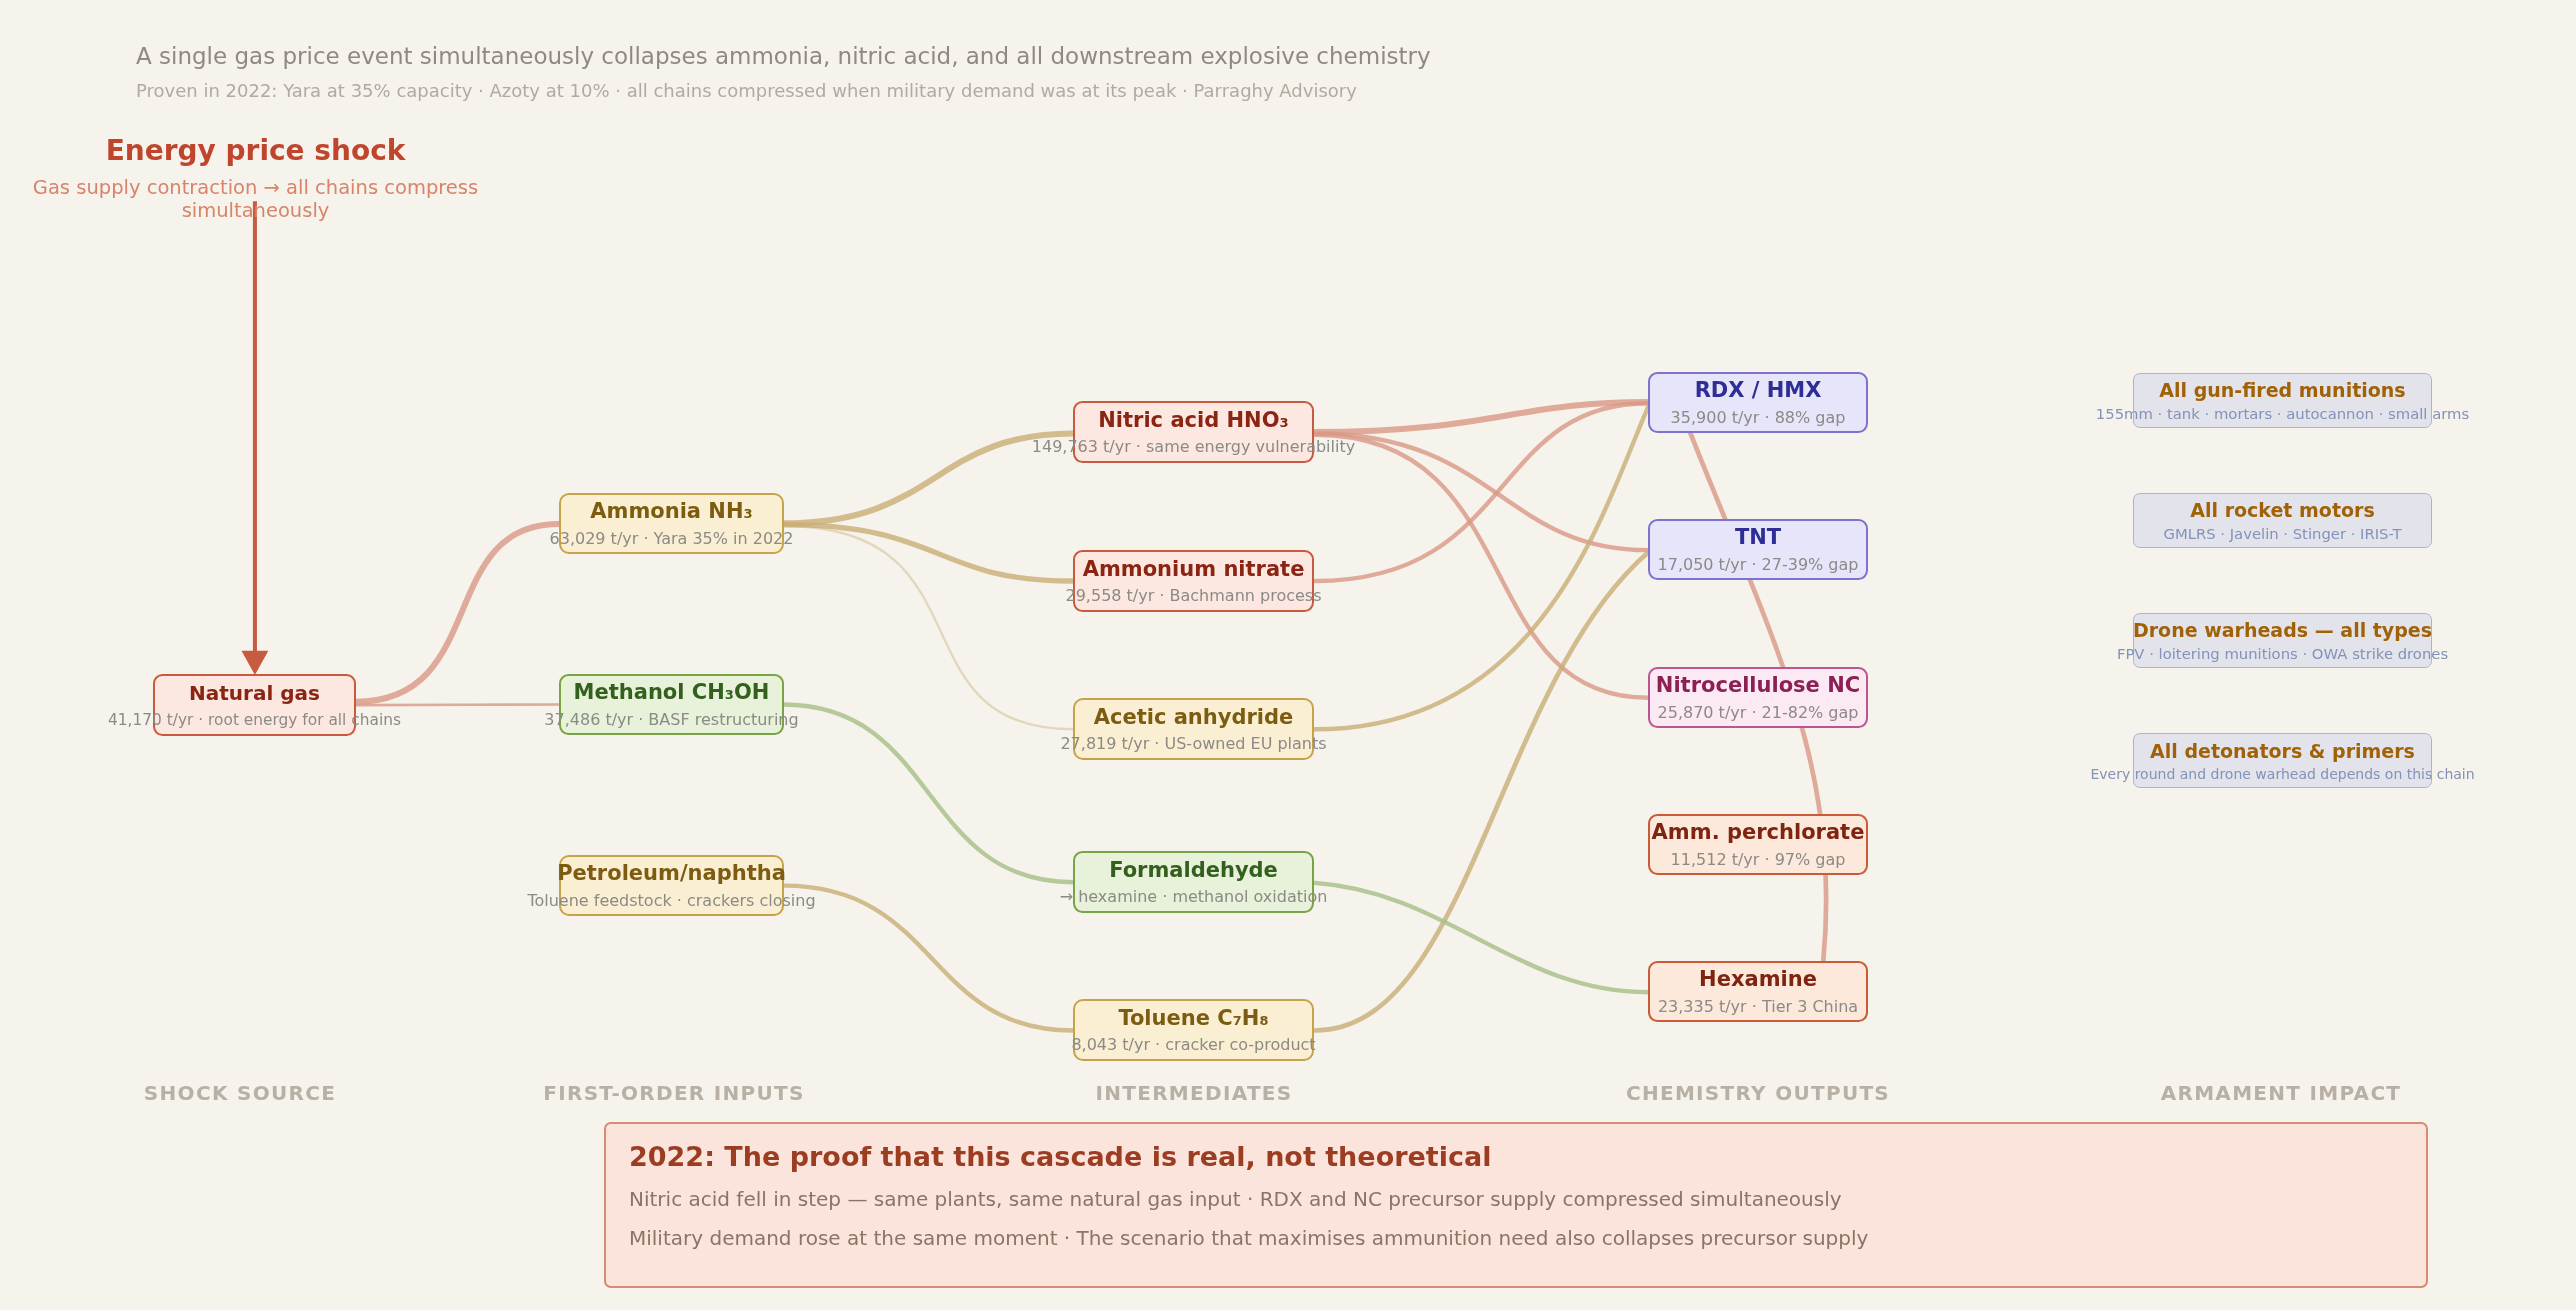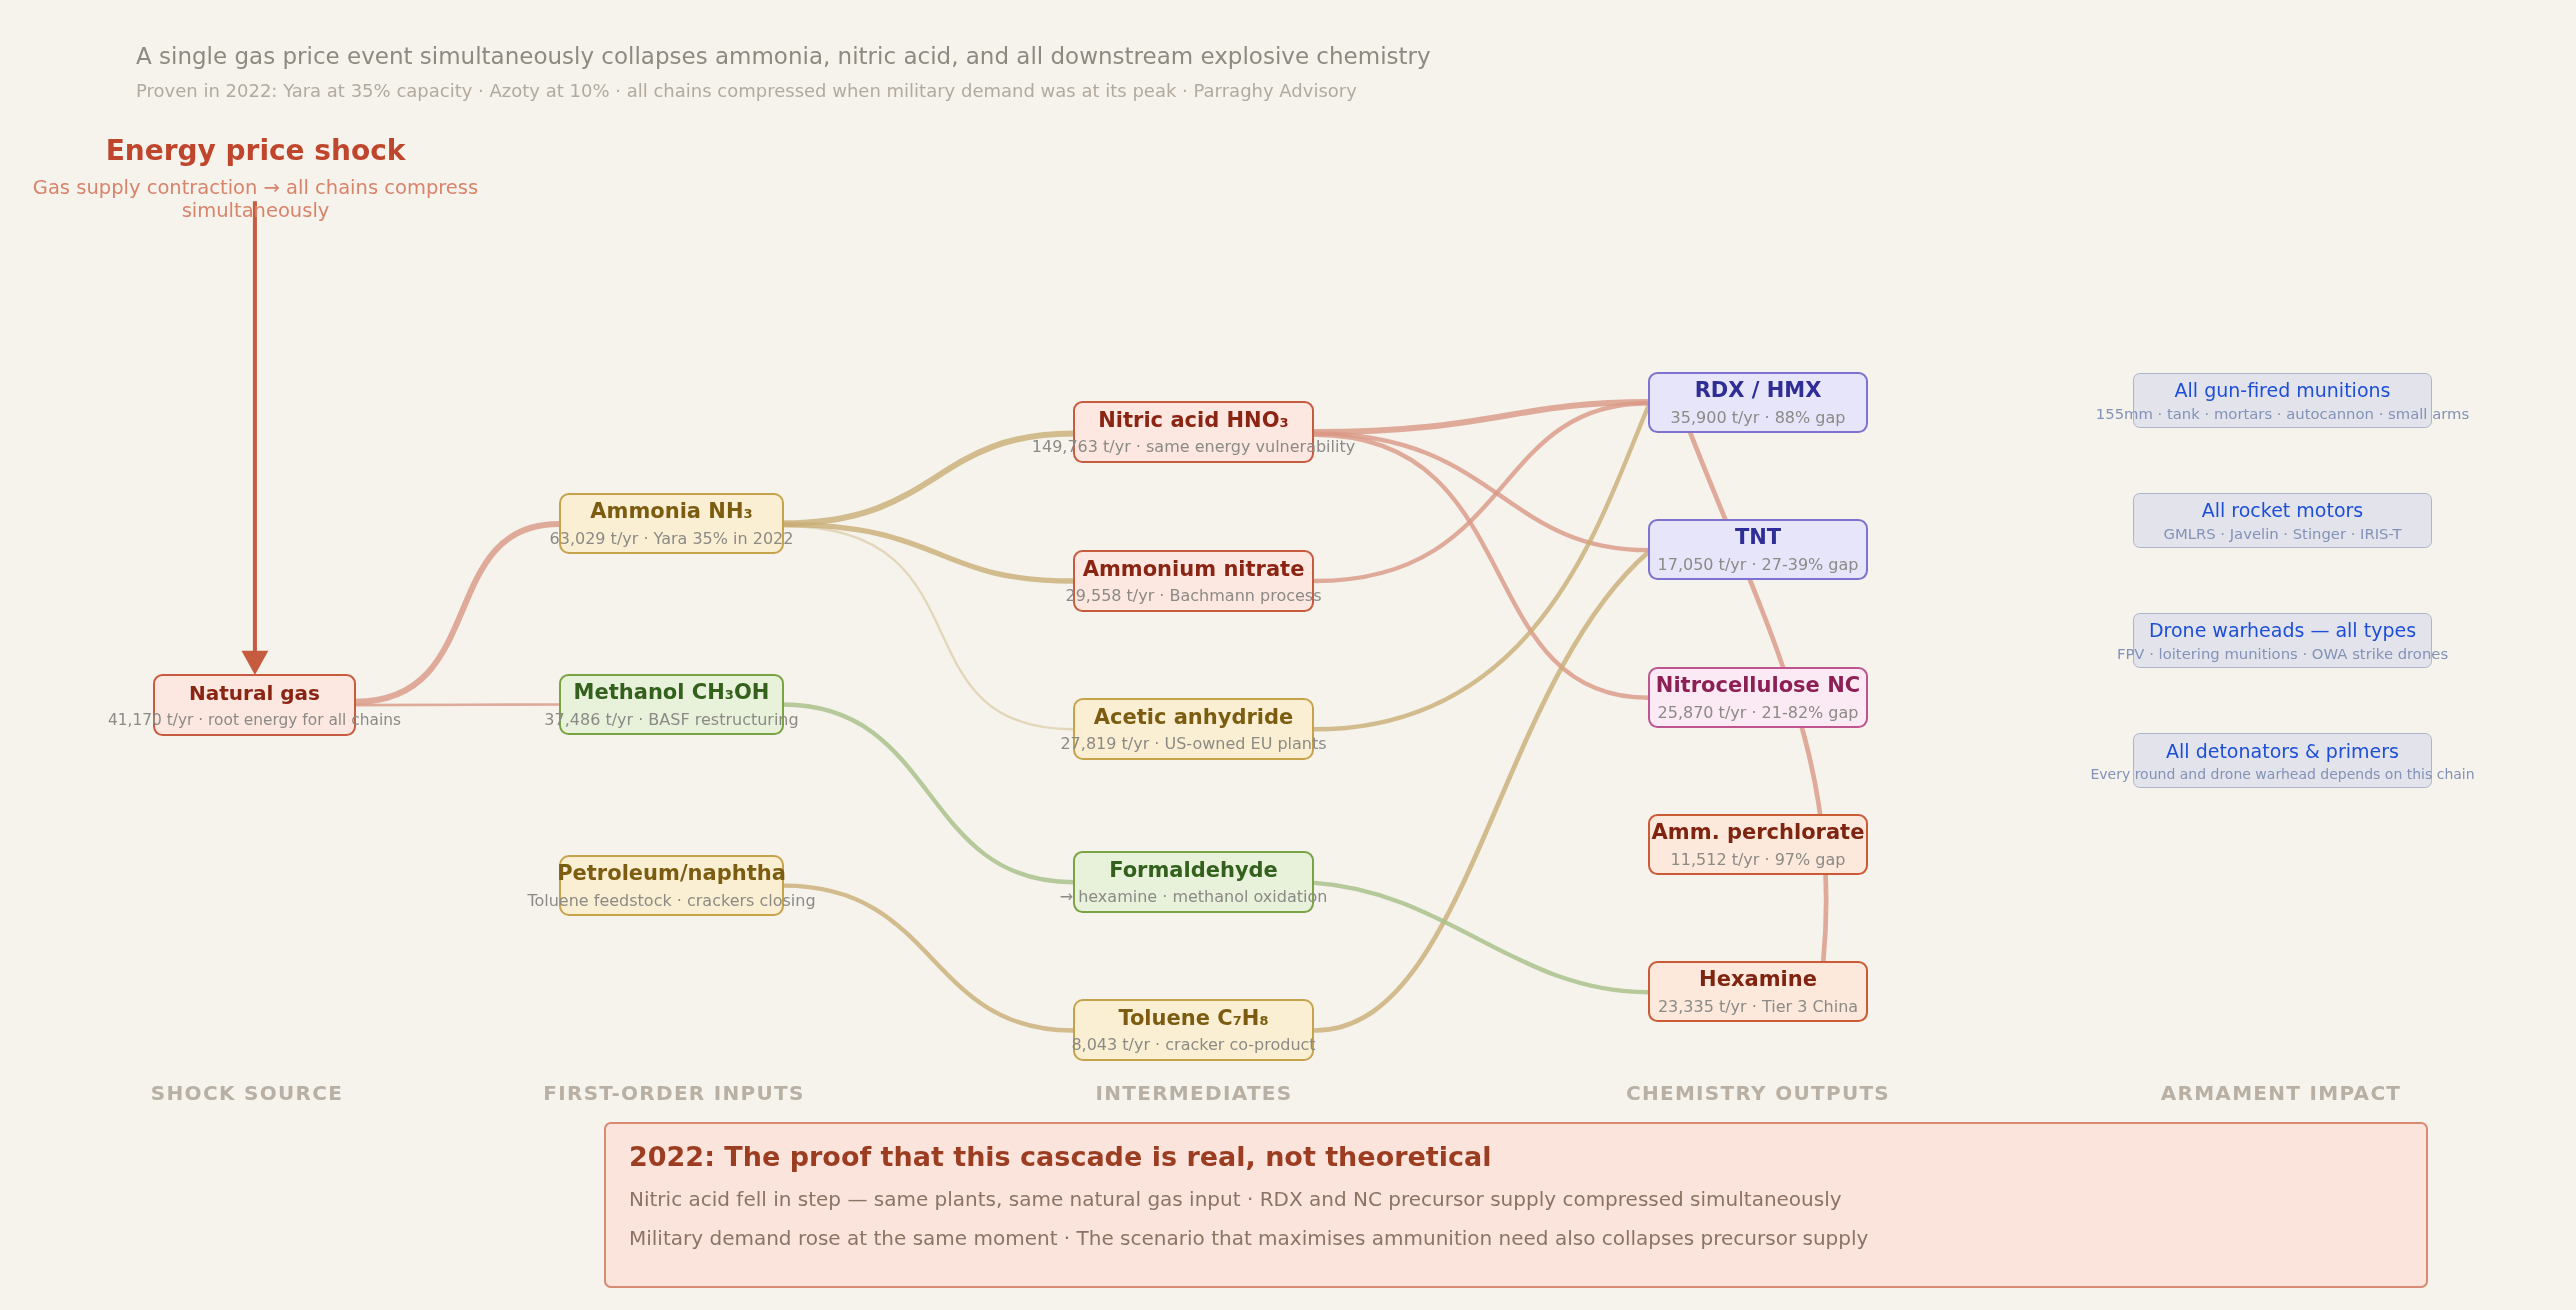--- a/index.html
+++ b/index.html
@@ -42,21 +42,21 @@
   .node.pink   {background:#fbe9f3;border-color:#bd5590;}
   .node.pink   .nt{color:#8c2055;}
   .node.peach  {background:#fce9db;border-color:#cb5a36;}
   .node.peach  .nt{color:#7e2410;}
 
   .impact{
     position:absolute;z-index:2;box-sizing:border-box;left:2133px;width:299px;height:55px;
     display:flex;flex-direction:column;align-items:center;justify-content:center;gap:4px;
     background:#e3e4eb;border:1.3px solid #adb4c9;border-radius:6.7px;
   }
-  .impact .it{font-size:19px;font-weight:normal;color:#1d4ed8;white-space:nowrap;}
+  .impact .it{font-size:19px;font-weight:bold;color:#a16207;white-space:nowrap;}
   .impact .is{font-size:14.8px;color:#8292b8;white-space:nowrap;}
 
   .col-label{
     position:absolute;top:1081px;transform:translateX(-50%);z-index:3;
     font-size:20px;font-weight:bold;color:#b8b0a4;letter-spacing:1.3px;white-space:nowrap;
   }
 
   .proof{
     position:absolute;left:604px;top:1122px;width:1824px;height:166px;z-index:3;
     box-sizing:border-box;background:#fbe4dc;border:2px solid #d88a72;border-radius:6.7px;
@@ -170,21 +170,21 @@
 </div>
 <div class="impact" style="top:613px;">
   <div class="it">Drone warheads — all types</div>
   <div class="is">FPV · loitering munitions · OWA strike drones</div>
 </div>
 <div class="impact" style="top:733px;">
   <div class="it">All detonators &amp; primers</div>
   <div class="is" style="font-size:14px">Every round and drone warhead depends on this chain</div>
 </div>
 
-<div class="col-label" style="left:247px;">SHOCK SOURCE</div>
+<div class="col-label" style="left:240px;">SHOCK SOURCE</div>
 <div class="col-label" style="left:674px;">FIRST-ORDER INPUTS</div>
 <div class="col-label" style="left:1194px;">INTERMEDIATES</div>
 <div class="col-label" style="left:1758px;">CHEMISTRY OUTPUTS</div>
 <div class="col-label" style="left:2281px;">ARMAMENT IMPACT</div>
 
 <div class="proof">
   <div class="proof-title">2022: The proof that this cascade is real, not theoretical</div>
   <div class="proof-line">Nitric acid fell in step — same plants, same natural gas input  ·  RDX and NC precursor supply compressed simultaneously</div>
   <div class="proof-line">Military demand rose at the same moment  ·  The scenario that maximises ammunition need also collapses precursor supply</div>
 </div>

